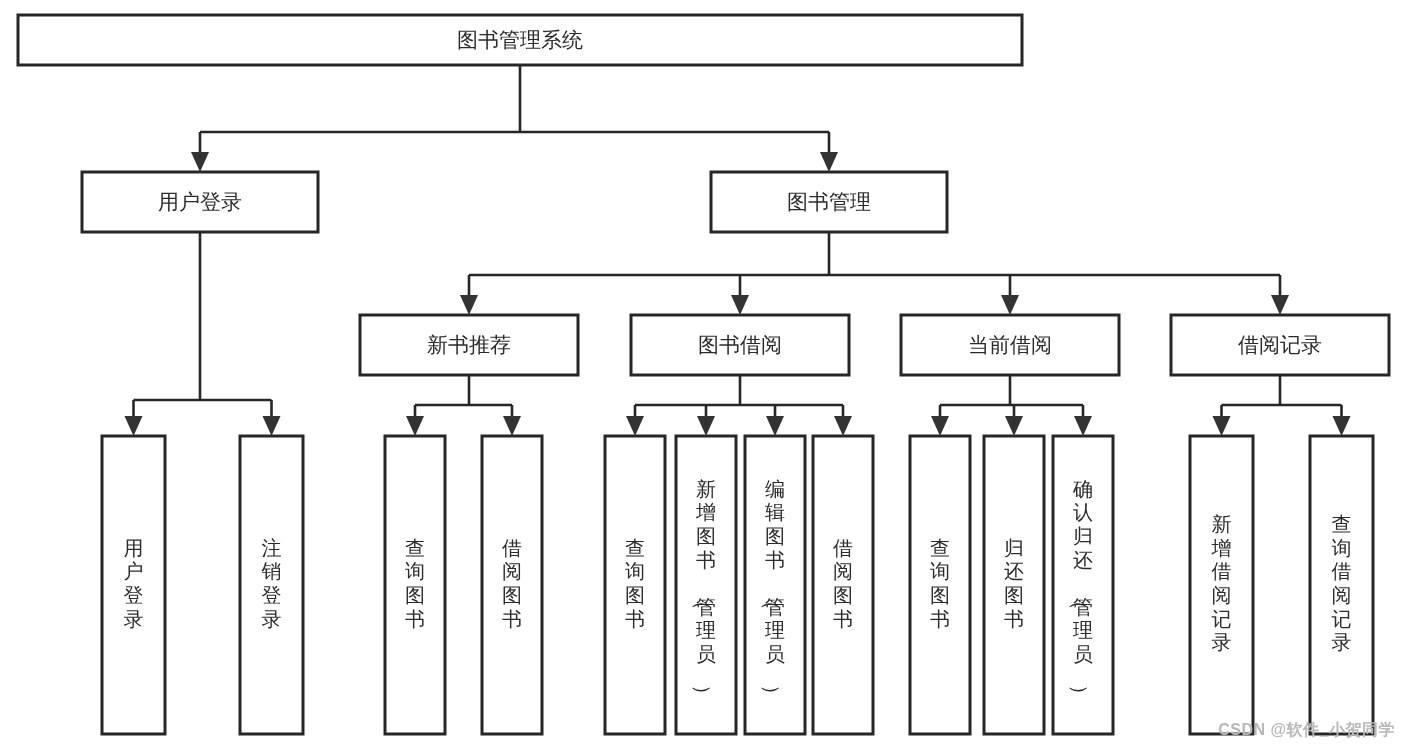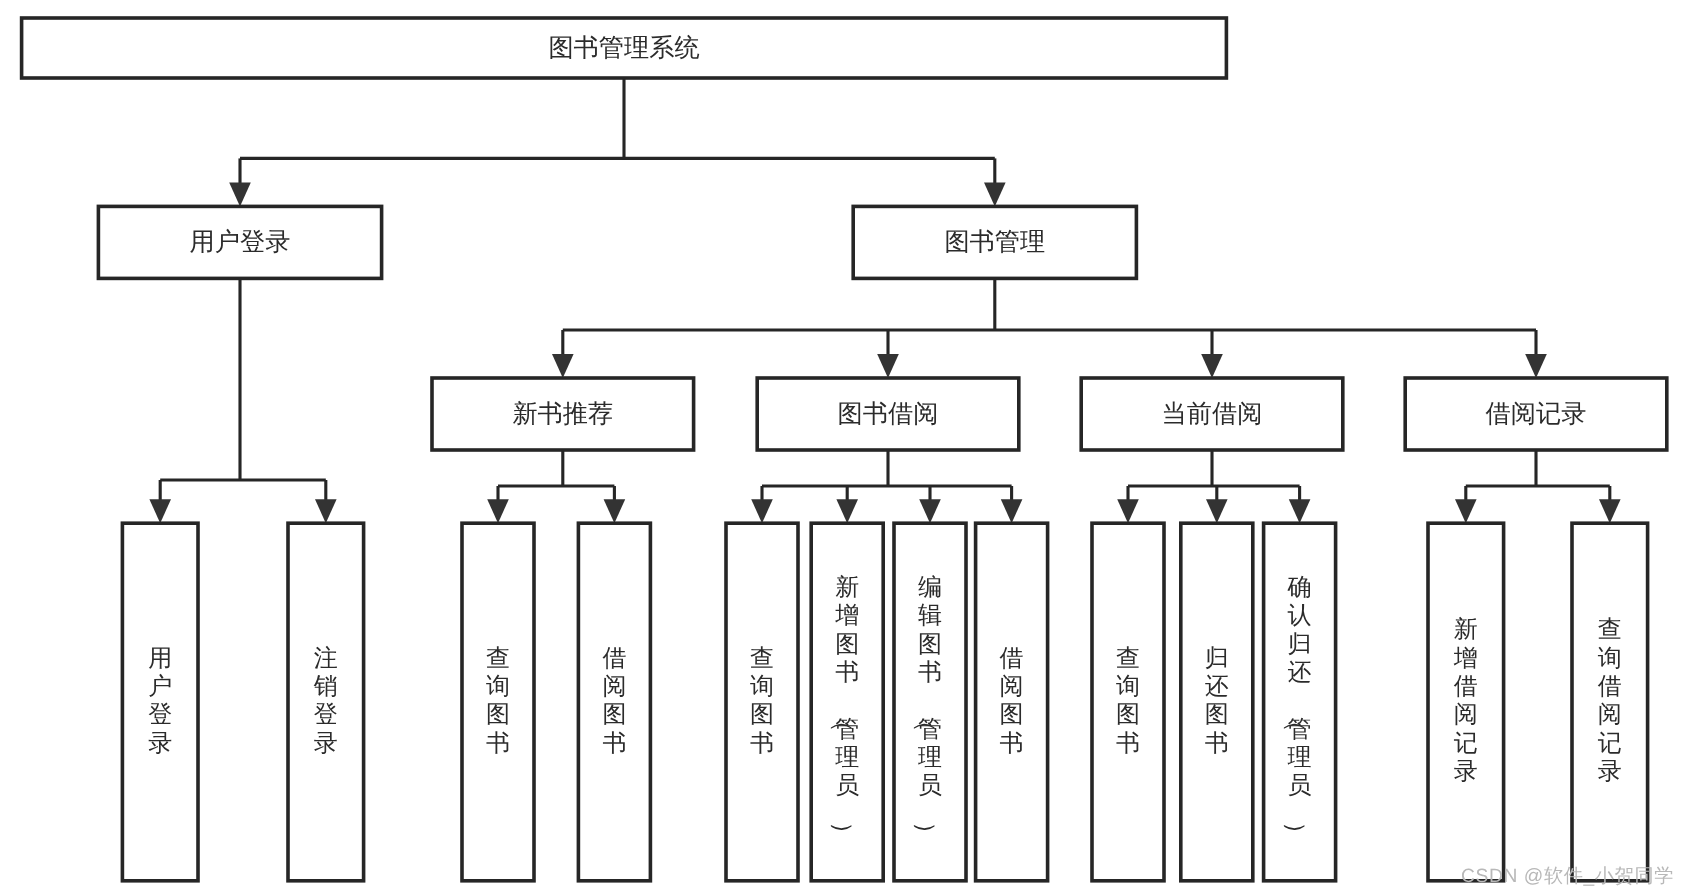--- a/index.html
+++ b/index.html
@@ -58,20 +58,21 @@
   .watermark {
     position: absolute;
     right: 10px;
     bottom: 6px;
     font-family: "Liberation Sans", "DejaVu Sans", sans-serif;
     font-size: 16px;
     color: #b8b8b8;
     letter-spacing: 0.5px;
     white-space: nowrap;
     pointer-events: none;
+    font-weight: bold;
   }
 </style>
 </head>
 <body>
 
 <div id="diagram-root">
   <svg id="flow" viewBox="0 0 1405 747" preserveAspectRatio="none" xmlns="http://www.w3.org/2000/svg">
     <g id="edges-layer">
         <line x1="520" y1="65" x2="520" y2="132" class="connector"></line>
         <line x1="200" y1="132" x2="829" y2="132" class="connector"></line>

